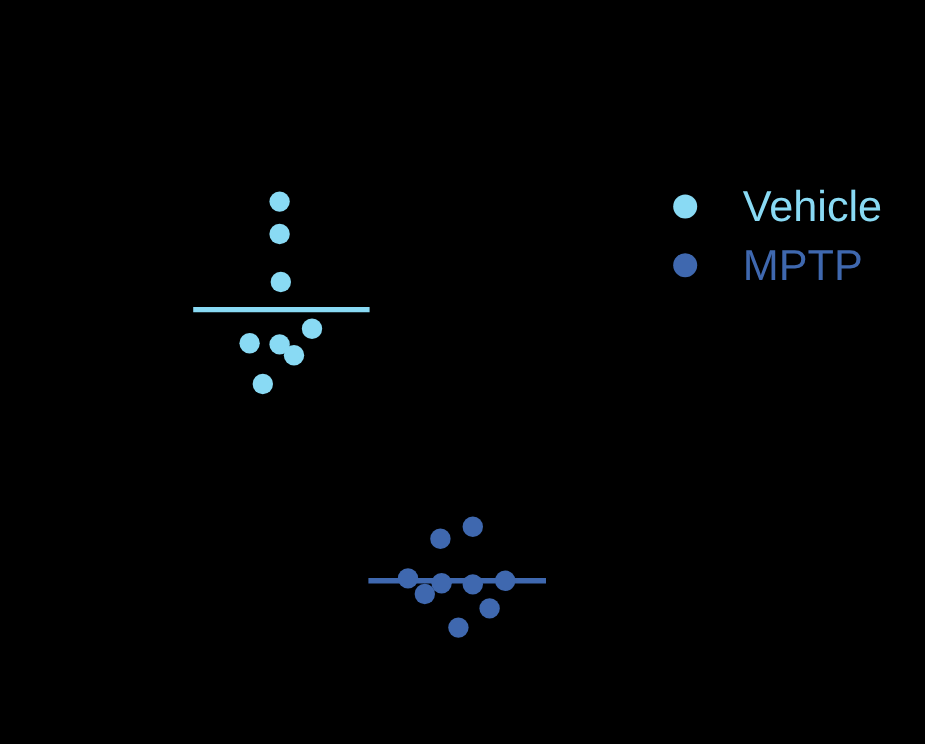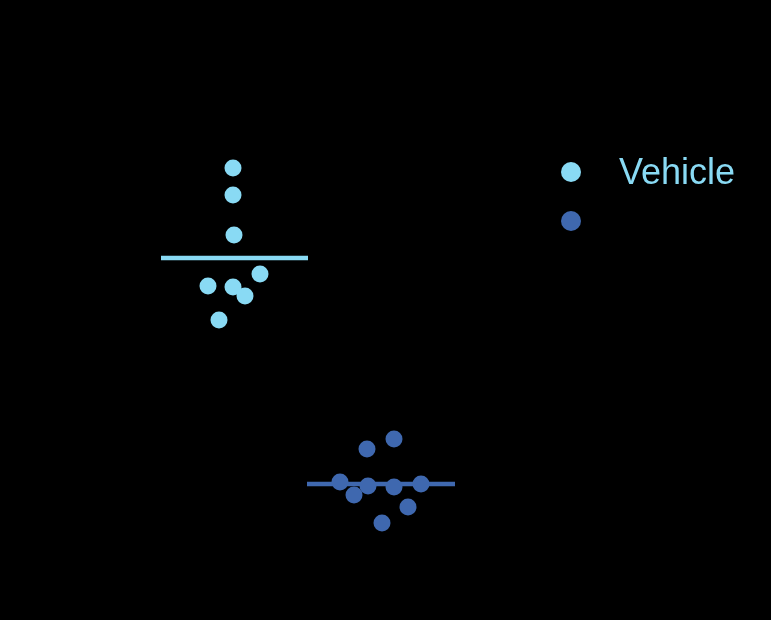--- a/index.html
+++ b/index.html
@@ -78,16 +78,17 @@
       </g>
     </svg>
 
   <div class="legend">
     <div class="legend-row">
       <span class="legend-marker" style="background: rgb(137, 218, 244);"></span>
       <span class="legend-label" style="color: rgb(137, 218, 244);">Vehicle</span>
     </div>
     <div class="legend-row">
       <span class="legend-marker" style="background: rgb(63, 104, 175);"></span>
+      <span class="legend-label" style="color: rgb(63, 104, 175);">MPTP</span>
     </div>
   </div>
 
 </div>
 
 </body></html>

